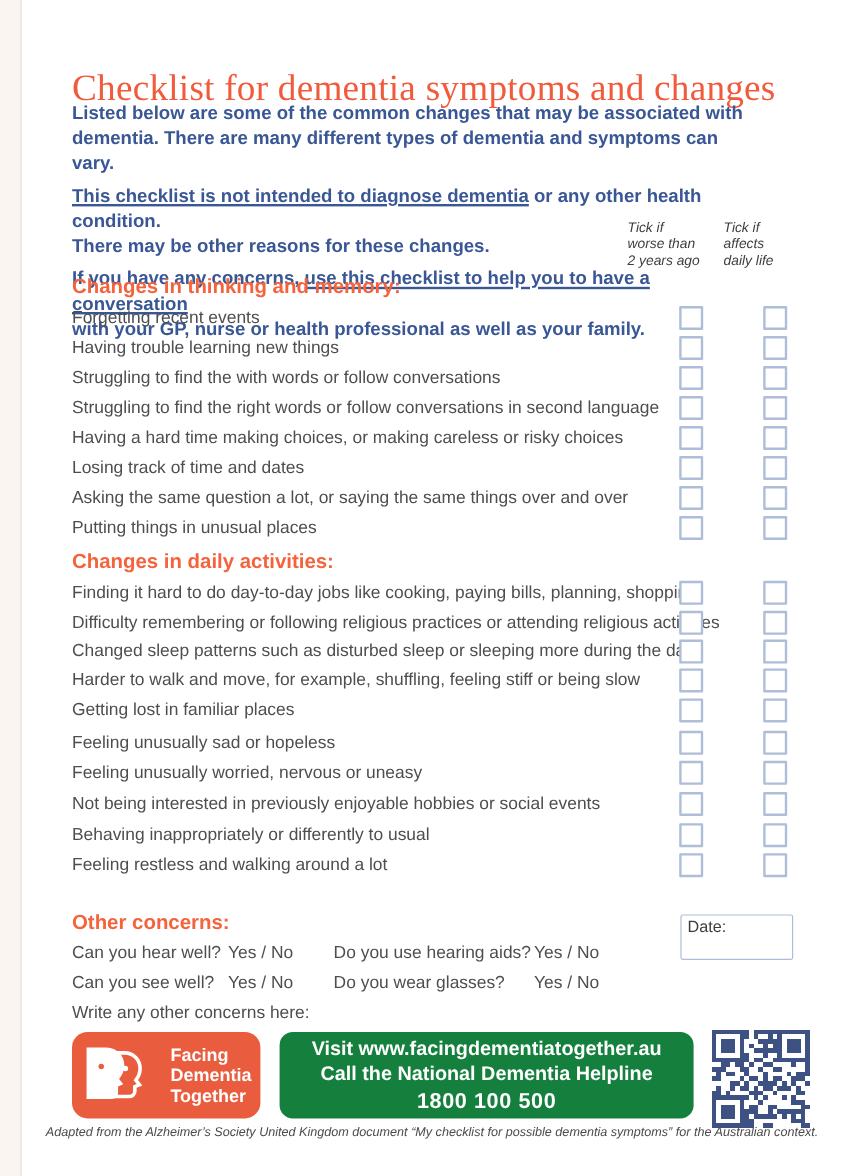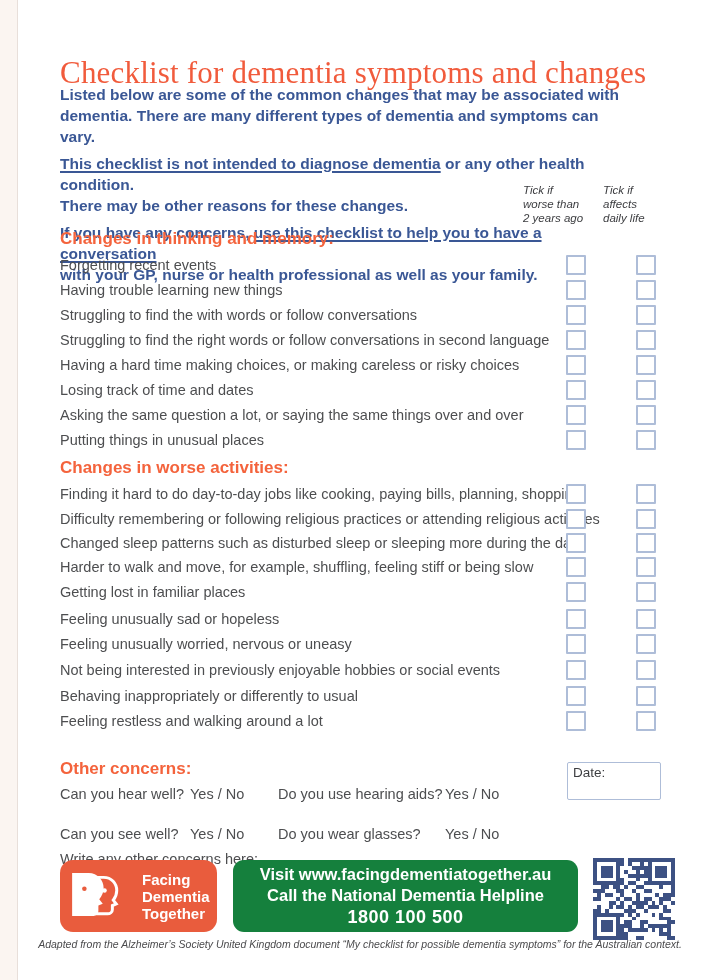--- a/index.html
+++ b/index.html
@@ -51,21 +51,21 @@
     position:absolute; top:50%; transform:translateY(-50%);
     width:20px; height:20px; background:#fff;
     border:2px solid #aebdd8; border-radius:1px; box-sizing:border-box;
   }
   .cb.c1 { left:506px; } .cb.c2 { left:576px; }
 
   
   .other { position:absolute; left:60px; top:757px; width:500px; }
   .qgrid {
     display:grid; grid-template-columns:130px 88px 167px 90px;
-    row-gap:24px; margin-top:5px;
+    row-gap:9px; margin-top:5px;
     font-size:14.5px; color:#4d4e50;
   }
   .write-prompt { margin-top:9px; font-size:14.5px; color:#4d4e50; }
   .date-box {
     position:absolute; left:567px; top:762px; width:94px; height:38px;
     border:1.5px solid #aebdd8; border-radius:2px; box-sizing:border-box;
     font-size:13.5px; color:#3c3d40; padding:2px 5px;
   }
 
   
@@ -151,21 +151,21 @@
         <span class="cb c2"></span>
       </div>
     <div class="row">
         <span class="row-label">Putting things in unusual places</span>
         <span class="cb c1"></span>
         <span class="cb c2"></span>
       </div>
   </div>
 
   <div class="section sec2">
-    <div class="section-heading">Changes in worse activities:</div>
+    <div class="section-heading">Changes in daily activities:</div>
     <div class="row">
         <span class="row-label">Finding it hard to do day-to-day jobs like cooking, paying bills, planning, shopping</span>
         <span class="cb c1"></span>
         <span class="cb c2"></span>
       </div>
     <div class="row">
         <span class="row-label">Difficulty remembering or following religious practices or attending religious activities</span>
         <span class="cb c1"></span>
         <span class="cb c2"></span>
       </div>

